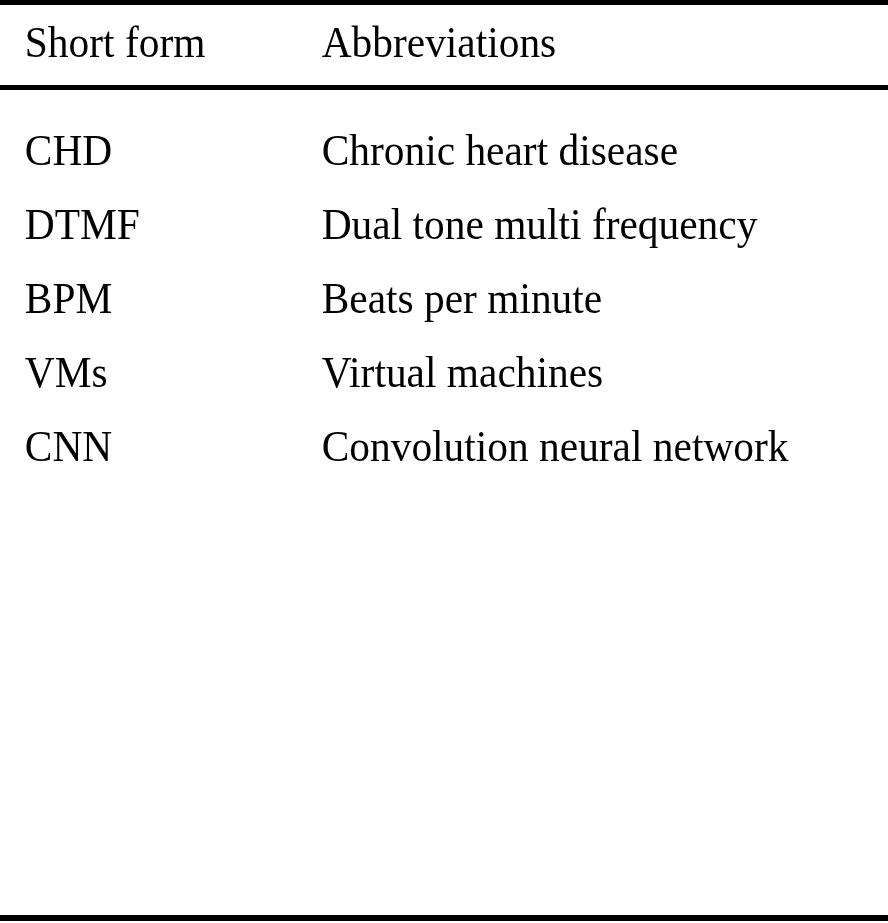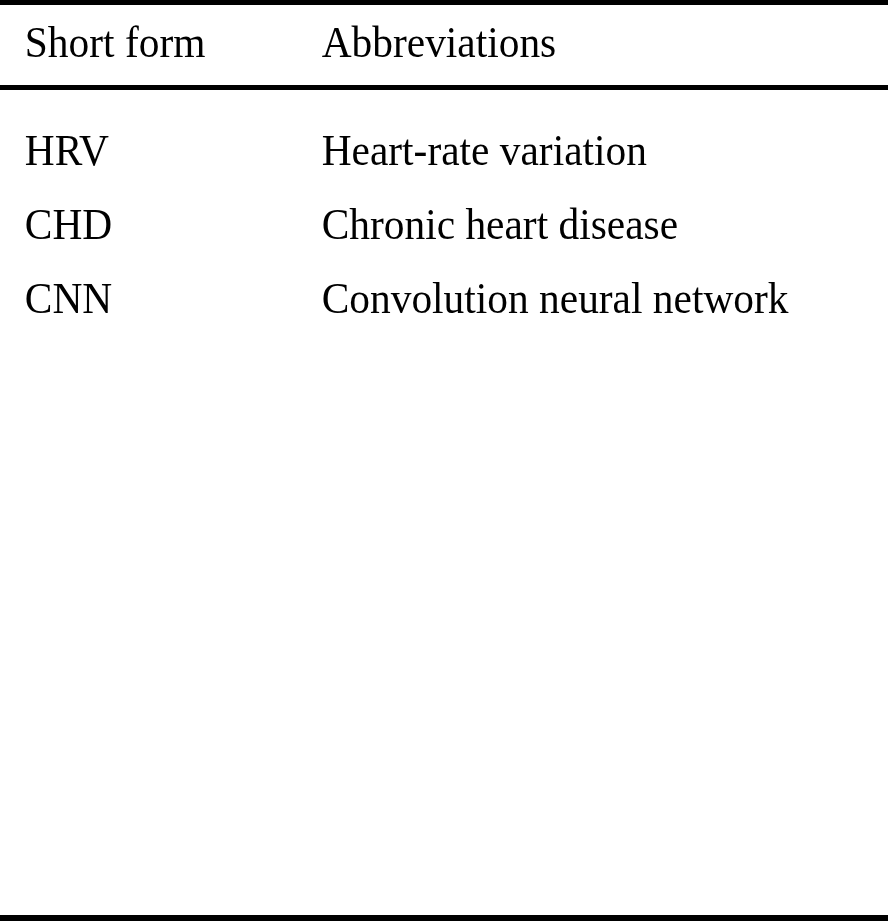--- a/index.html
+++ b/index.html
@@ -108,26 +108,34 @@
         <th class="cell-full">Abbreviations</th>
       </tr>
     </thead>
     <tbody>
       <tr class="spacer-row">
         <td></td>
         <td></td>
       </tr>
 
       <tr class="data-row">
-        <td class="cell-short">HRV</td>
-        <td class="cell-full">Heart-rate variation</td>
+        <td class="cell-short">CHD</td>
+        <td class="cell-full">Chronic heart disease</td>
       </tr>
       <tr class="data-row">
-        <td class="cell-short">CHD</td>
-        <td class="cell-full">Chronic heart disease</td>
+        <td class="cell-short">DTMF</td>
+        <td class="cell-full">Dual tone multi frequency</td>
+      </tr>
+      <tr class="data-row">
+        <td class="cell-short">BPM</td>
+        <td class="cell-full">Beats per minute</td>
+      </tr>
+      <tr class="data-row">
+        <td class="cell-short">VMs</td>
+        <td class="cell-full">Virtual machines</td>
       </tr>
       <tr class="data-row">
         <td class="cell-short">CNN</td>
         <td class="cell-full">Convolution neural network</td>
       </tr>
     </tbody>
   </table>
 
 </div>
 

